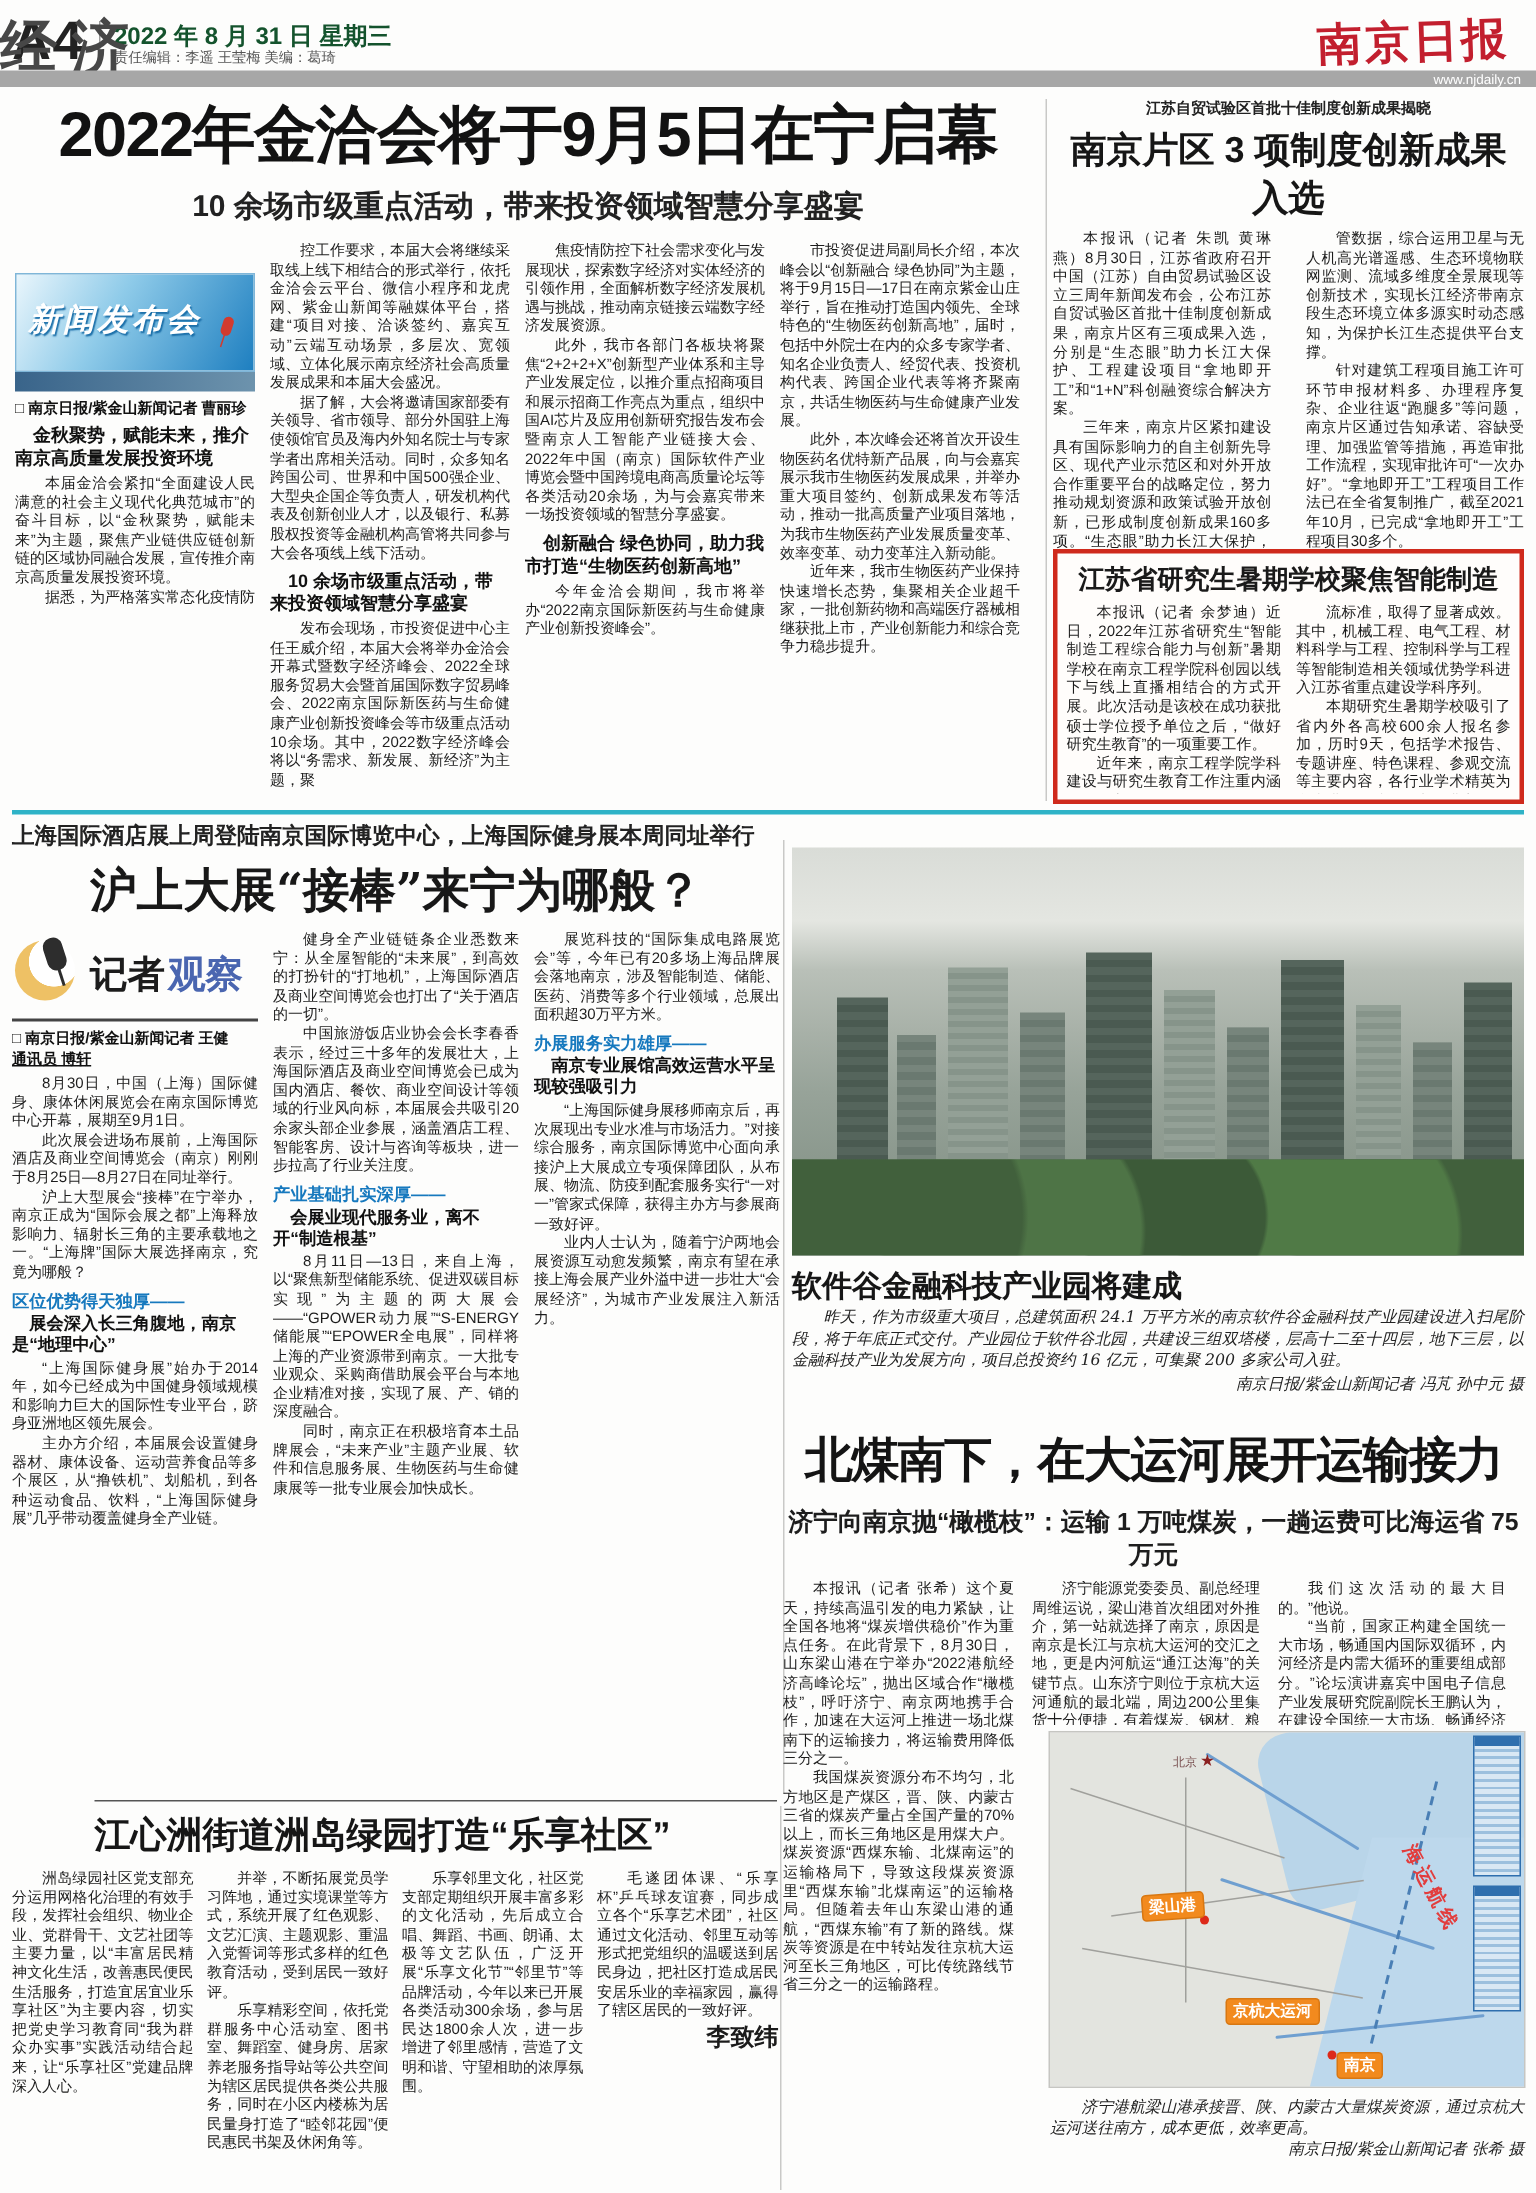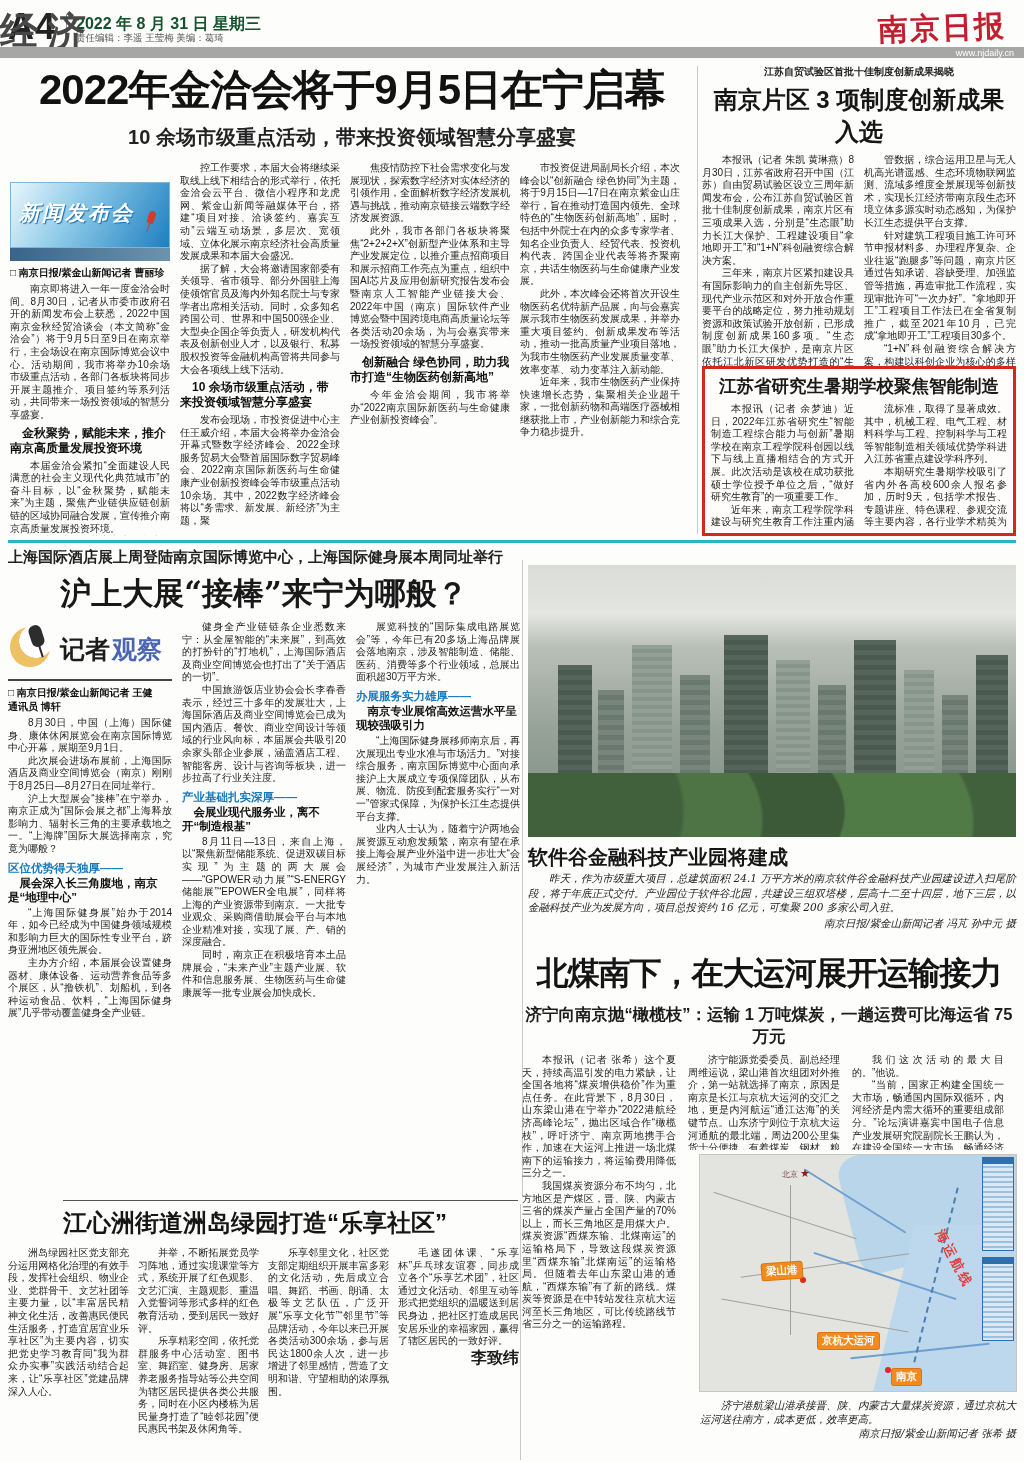--- a/index.html
+++ b/index.html
@@ -37,21 +37,21 @@
        background:linear-gradient(120deg,#eaf6fc 0%,#8fcbe9 40%,#1e7fc0 100%);position:relative;overflow:hidden;}
   .nfb span{position:absolute;left:8px;top:16px;font-size:21px;font-weight:900;font-style:italic;color:#fff;
        text-shadow:1px 1px 1px #1a6ea8;letter-spacing:2px;}
   .nfb .mic{position:absolute;right:14px;top:28px;width:7px;height:13px;background:#d23b2f;border-radius:4px;transform:rotate(18deg);}
   .nfb .mic:after{content:"";position:absolute;left:3px;top:12px;width:1px;height:9px;background:#d23b2f;}
   .nfb-band{width:160px;height:13px;background:linear-gradient(90deg,#39648a,#6d93ad);}
   
   .art2{left:702px;top:62px;width:314px;height:298px;}
   .art2 .kicker{margin:3px 0 0 0;text-align:center;font-size:10px;font-weight:bold;color:#222;}
   .art2 .hl{margin:5px 0 6px 0;text-align:center;font-size:24px;font-weight:900;color:#161616;}
-  .art2-cols{display:flex;gap:10px;}
+  .art2-cols{display:flex;gap:23px;}
   .art2-cols .col{width:152px;height:228px;}
   
   .art3{left:702px;top:366px;width:314px;height:170px;border:3px solid #cf2a1c;box-sizing:border-box;
         padding:4px 6px;background:#fffdfb;}
   .art3 .hl{margin:1px 0 5px 0;text-align:center;font-size:17.5px;font-weight:900;color:#1a1a1a;}
   .art3-cols{display:flex;gap:10px;}
   .art3-cols .col{width:146px;height:126px;}
   .tealline{left:8px;top:540px;width:1008px;height:3px;background:#2fb3c7;}
   
   .art4{left:8px;top:548px;width:512px;height:648px;font-family:inherit;}
@@ -141,21 +141,20 @@
     <h1 class="hl">2022年金洽会将于9月5日在宁启幕</h1>
     <h2 class="sub">10 余场市级重点活动，带来投资领域智慧分享盛宴</h2>
     <div class="art1-cols">
       <div class="col">
         <div class="nfb">
           <span>新闻发布会</span>
           <i class="mic"></i>
         </div>
         <div class="nfb-band"></div>
         <p class="byline">□ 南京日报/紫金山新闻记者 曹丽珍</p>
-        <p>南京即将进入一年一度金洽会时间。8月30日，记者从市委市政府召开的新闻发布会上获悉，2022中国南京金秋经贸洽谈会（本文简称“金洽会”）将于9月5日至9日在南京举行，主会场设在南京国际博览会议中心。活动期间，我市将举办10余场市级重点活动，各部门各板块将同步开展主题推介、项目签约等系列活动，共同带来一场投资领域的智慧分享盛宴。</p>
         <h4>金秋聚势，赋能未来，推介南京高质量发展投资环境</h4>
         <p>本届金洽会紧扣“全面建设人民满意的社会主义现代化典范城市”的奋斗目标，以“金秋聚势，赋能未来”为主题，聚焦产业链供应链创新链的区域协同融合发展，宣传推介南京高质量发展投资环境。</p>
         <p>据悉，为严格落实常态化疫情防</p>
       </div>
       <div class="col">
         <p>控工作要求，本届大会将继续采取线上线下相结合的形式举行，依托金洽会云平台、微信小程序和龙虎网、紫金山新闻等融媒体平台，搭建“项目对接、洽谈签约、嘉宾互动”云端互动场景，多层次、宽领域、立体化展示南京经济社会高质量发展成果和本届大会盛况。</p>
         <p>据了解，大会将邀请国家部委有关领导、省市领导、部分外国驻上海使领馆官员及海内外知名院士与专家学者出席相关活动。同时，众多知名跨国公司、世界和中国500强企业、大型央企国企等负责人，研发机构代表及创新创业人才，以及银行、私募股权投资等金融机构高管将共同参与大会各项线上线下活动。</p>
         <h4>10 余场市级重点活动，带来投资领域智慧分享盛宴</h4>
         <p>发布会现场，市投资促进中心主任王威介绍，本届大会将举办金洽会开幕式暨数字经济峰会、2022全球服务贸易大会暨首届国际数字贸易峰会、2022南京国际新医药与生命健康产业创新投资峰会等市级重点活动10余场。其中，2022数字经济峰会将以“务需求、新发展、新经济”为主题，聚</p>
       </div>
@@ -212,42 +211,42 @@
     <h2 class="hl">沪上大展“接棒”来宁为哪般？</h2>
     <div class="art4-cols">
       <div class="col">
         <div class="jgz">
           <i class="moon"></i>
           <i class="micb"></i>
           <span class="t1">记者</span>
           <span class="t2">观察</span>
         </div>
         <p class="byline">□ 南京日报/紫金山新闻记者 王健</p>
-        <p class="byline" style="margin-top:-3px;">通讯员 博轩</p>
+        <p class="byline" style="margin-top:-3px;text-decoration:underline;">通讯员 博轩</p>
         <p>8月30日，中国（上海）国际健身、康体休闲展览会在南京国际博览中心开幕，展期至9月1日。</p>
         <p>此次展会进场布展前，上海国际酒店及商业空间博览会（南京）刚刚于8月25日—8月27日在同址举行。</p>
         <p>沪上大型展会“接棒”在宁举办，南京正成为“国际会展之都”上海释放影响力、辐射长三角的主要承载地之一。“上海牌”国际大展选择南京，究竟为哪般？</p>
         <h5 class="bluesub">区位优势得天独厚——</h5>
         <h5 class="boldsub">展会深入长三角腹地，南京是“地理中心”</h5>
         <p>“上海国际健身展”始办于2014年，如今已经成为中国健身领域规模和影响力巨大的国际性专业平台，跻身亚洲地区领先展会。</p>
         <p>主办方介绍，本届展会设置健身器材、康体设备、运动营养食品等多个展区，从“撸铁机”、划船机，到各种运动食品、饮料，“上海国际健身展”几乎带动覆盖健身全产业链。</p>
       </div>
       <div class="col">
         <p>健身全产业链链条企业悉数来宁：从全屋智能的“未来展”，到高效的打扮针的“打地机”，上海国际酒店及商业空间博览会也打出了“关于酒店的一切”。</p>
         <p>中国旅游饭店业协会会长李春香表示，经过三十多年的发展壮大，上海国际酒店及商业空间博览会已成为国内酒店、餐饮、商业空间设计等领域的行业风向标，本届展会共吸引20余家头部企业参展，涵盖酒店工程、智能客房、设计与咨询等板块，进一步拉高了行业关注度。</p>
         <h5 class="bluesub">产业基础扎实深厚——</h5>
         <h5 class="boldsub">会展业现代服务业，离不开“制造根基”</h5>
         <p>8月11日—13日，来自上海，以“聚焦新型储能系统、促进双碳目标实现”为主题的两大展会——“GPOWER动力展”“S-ENERGY储能展”“EPOWER全电展”，同样将上海的产业资源带到南京。一大批专业观众、采购商借助展会平台与本地企业精准对接，实现了展、产、销的深度融合。</p>
         <p>同时，南京正在积极培育本土品牌展会，“未来产业”主题产业展、软件和信息服务展、生物医药与生命健康展等一批专业展会加快成长。</p>
       </div>
       <div class="col">
         <p>展览科技的“国际集成电路展览会”等，今年已有20多场上海品牌展会落地南京，涉及智能制造、储能、医药、消费等多个行业领域，总展出面积超30万平方米。</p>
         <h5 class="bluesub">办展服务实力雄厚——</h5>
         <h5 class="boldsub">南京专业展馆高效运营水平呈现较强吸引力</h5>
-        <p>“上海国际健身展移师南京后，再次展现出专业水准与市场活力。”对接综合服务，南京国际博览中心面向承接沪上大展成立专项保障团队，从布展、物流、防疫到配套服务实行“一对一”管家式保障，为保护长江生态提供平台支撑。</p>
+        <p>“上海国际健身展移师南京后，再次展现出专业水准与市场活力。”对接综合服务，南京国际博览中心面向承接沪上大展成立专项保障团队，从布展、物流、防疫到配套服务实行“一对一”管家式保障，获得主办方与参展商一致好评。</p>
         <p>业内人士认为，随着宁沪两地会展资源互动愈发频繁，南京有望在承接上海会展产业外溢中进一步壮大“会展经济”，为城市产业发展注入新活力。</p>
       </div>
     </div>
   </div>
 
   <div class="abs vline" style="left:522px;top:560px;height:636px;"></div>
 
   <div class="abs photo1">
     <div class="bld dark" style="left:30px;width:34px;height:120px;"></div>
     <div class="bld" style="left:70px;width:26px;height:95px;"></div>

